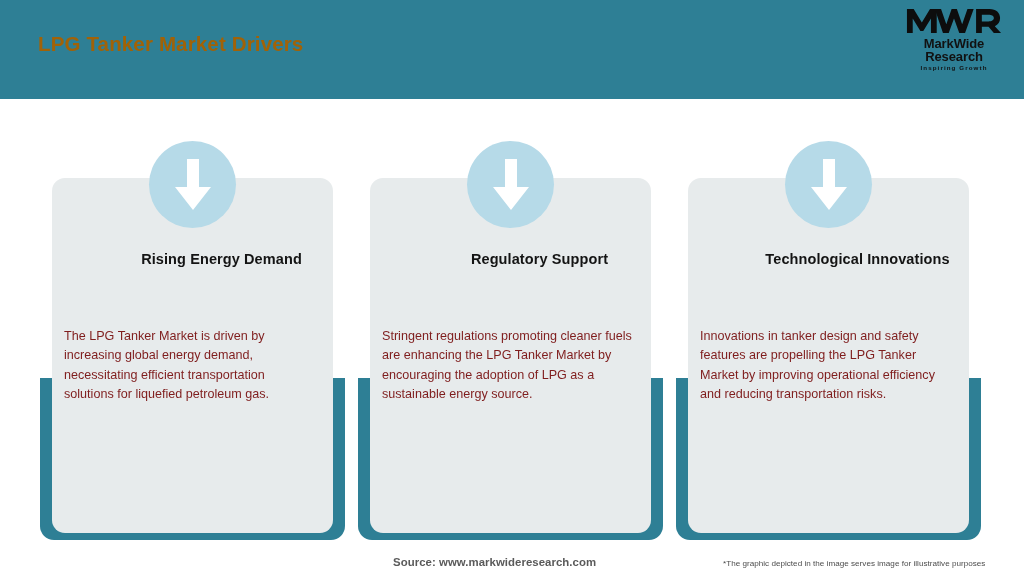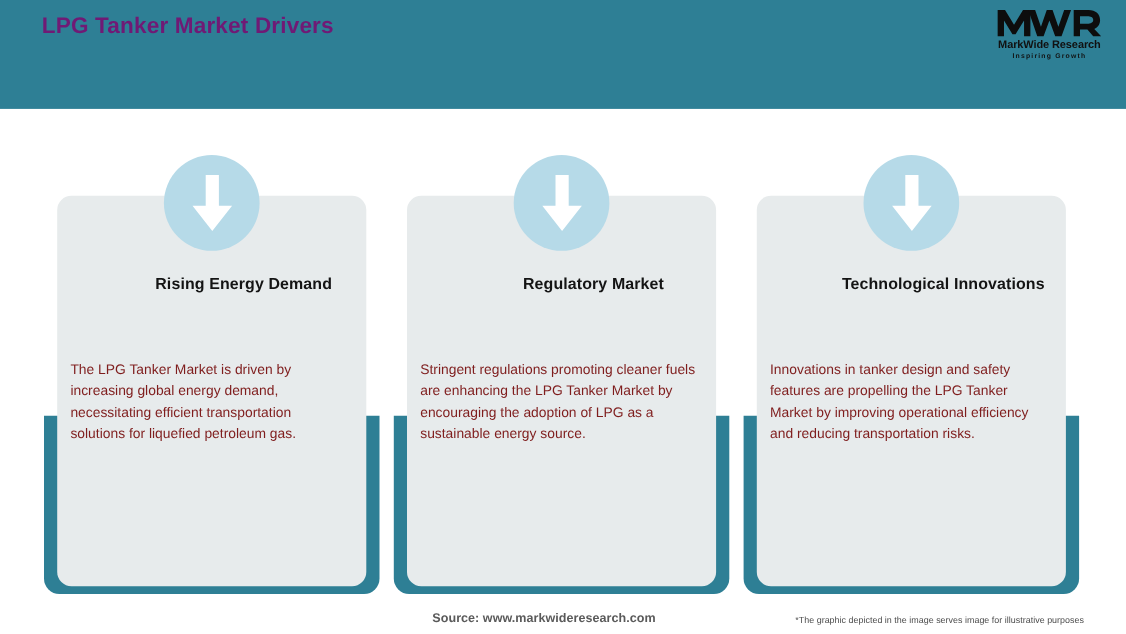--- a/index.html
+++ b/index.html
@@ -18,43 +18,43 @@
 
   
   #header-bar {
     position: absolute;
     left: 0; top: 0;
     width: 1024px; height: 99px;
     background: #2e7f95;
   }
   #page-title {
     position: absolute;
-    left: 38px; top: 12px;
+    left: 38px; top: 32px;
     font-size: 20.5px;
     font-weight: bold;
-    color: #701a75;
+    color: #a16207;
     letter-spacing: 0.15px;
   }
 
   
   #logo-block {
     position: absolute;
     right: 14px; top: 6px;
     width: 112px;
     text-align: center;
     line-height: 1;
   }
   #logo-mark {
     display: block;
     height: 30px;
     margin: 0 auto;
   }
   #logo-name {
     display: block;
-    font-size: 10px;
+    font-size: 13px;
     font-weight: bold;
     color: #111111;
     letter-spacing: -0.1px;
     margin-top: 1px;
   }
   #logo-tagline {
     display: block;
     font-size: 6.2px;
     font-weight: bold;
     color: #111111;
@@ -171,21 +171,21 @@
   <div class="icon-circle">
     <svg width="38" height="52" viewBox="0 0 38 52">
       <path d="M13 0 L25 0 L25 28 L37 28 L19 51 L1 28 L13 28 Z" fill="#ffffff"></path>
     </svg>
   </div>
 </div>
 
 <div class="card-group" style="left:358px;">
   <div class="teal-frame"></div>
   <div class="card-box"></div>
-  <div class="card-title">Regulatory Market</div>
+  <div class="card-title">Regulatory Support</div>
   <div class="card-body">Stringent regulations promoting cleaner fuels are enhancing the LPG Tanker Market by encouraging the adoption of LPG as a sustainable energy source.</div>
   <div class="icon-circle">
     <svg width="38" height="52" viewBox="0 0 38 52">
       <path d="M13 0 L25 0 L25 28 L37 28 L19 51 L1 28 L13 28 Z" fill="#ffffff"></path>
     </svg>
   </div>
 </div>
 
 <div class="card-group" style="left:676px;">
   <div class="teal-frame"></div>

